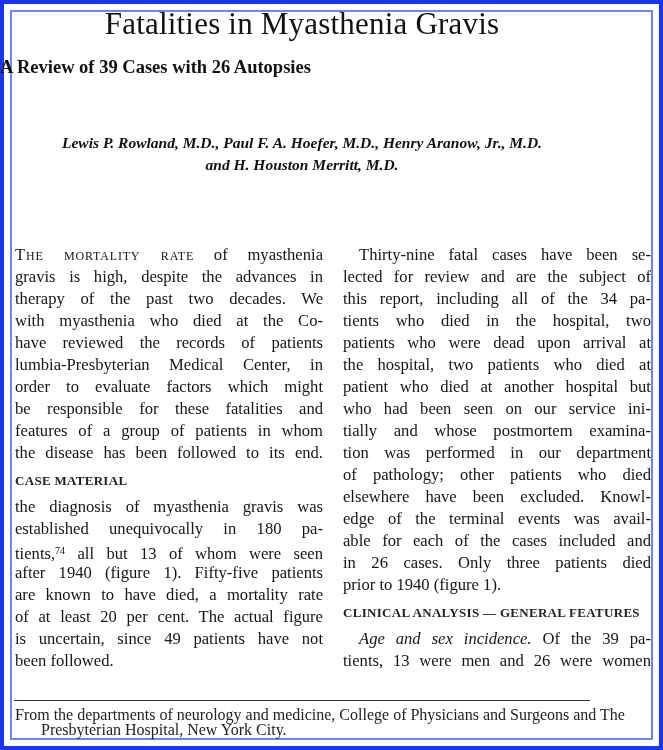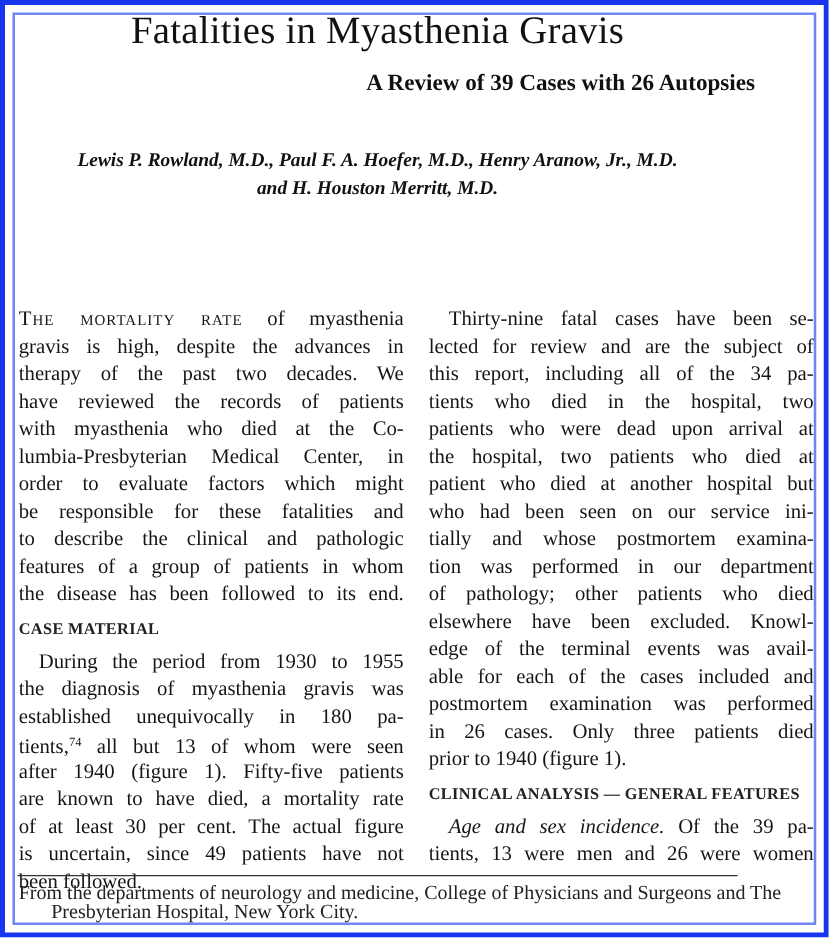--- a/index.html
+++ b/index.html
@@ -18,25 +18,25 @@
       font-family: "DejaVu Serif", "Liberation Serif", serif;
       color: #111111;
     }
     .title {
       position: absolute; left: 0; right: 0; top: 6px;
       text-align: center; font-family: "Liberation Serif", serif;
       font-size: 31px; letter-spacing: 0.2px; color: #111;
     }
     .subtitle {
       position: absolute; left: 0; right: 0; top: 57px;
-      text-align: right; font-family: "Liberation Serif", serif;
+      text-align: left; font-family: "Liberation Serif", serif;
       font-weight: bold; font-size: 18.5px; color: #111;
     }
     .authors {
-      position: absolute; left: 0; right: 0; top: 118px;
+      position: absolute; left: 0; right: 0; top: 132px;
       text-align: center; font-family: "Liberation Serif", serif;
       font-weight: bold; font-style: italic; font-size: 15.5px; line-height: 22px; color: #111;
     }
     .col {
       position: absolute; top: 244px; width: 308px;
       font-family: "Liberation Serif", serif;
       font-size: 16.6px; line-height: 22px; color: #151515;
     }
     .col.left { left: 15px; }
     .col.right { left: 343px; }
@@ -73,58 +73,55 @@
   <div class="subtitle">A Review of 39 Cases with 26 Autopsies</div>
   <div class="authors">
     <div>Lewis P. Rowland, M.D., Paul F. A. Hoefer, M.D., Henry Aranow, Jr., M.D.</div>
     <div>and H. Houston Merritt, M.D.</div>
   </div>
 
   <div class="col left">
     <span class="line"><span class="sc">The mortality rate</span><span> of myasthenia</span></span>
     <span class="line">gravis is high, despite the advances in</span>
     <span class="line">therapy of the past two decades. We</span>
+    <span class="line">with myasthenia who died at the Co-</span>
     <span class="line">have reviewed the records of patients</span>
-    <span class="line">with myasthenia who died at the Co-</span>
     <span class="line">lumbia-Presbyterian Medical Center, in</span>
     <span class="line">order to evaluate factors which might</span>
     <span class="line">be responsible for these fatalities and</span>
-    <span class="line">to describe the clinical and pathologic</span>
     <span class="line">features of a group of patients in whom</span>
     <span class="line">the disease has been followed to its end.</span>
 
     <span class="heading">CASE MATERIAL</span>
 
-    <span class="line indent">During the period from 1930 to 1955</span>
     <span class="line">the diagnosis of myasthenia gravis was</span>
     <span class="line">established unequivocally in 180 pa-</span>
     <span class="line"><span>tients,</span><span class="sup">74</span><span> all but 13 of whom were seen</span></span>
     <span class="line">after 1940 (figure 1). Fifty-five patients</span>
     <span class="line">are known to have died, a mortality rate</span>
-    <span class="line">of at least 30 per cent. The actual figure</span>
+    <span class="line">of at least 20 per cent. The actual figure</span>
     <span class="line">is uncertain, since 49 patients have not</span>
     <span class="line last">been followed.</span>
   </div>
 
   <div class="col right">
     <span class="line indent">Thirty-nine fatal cases have been se-</span>
     <span class="line">lected for review and are the subject of</span>
     <span class="line">this report, including all of the 34 pa-</span>
     <span class="line">tients who died in the hospital, two</span>
     <span class="line">patients who were dead upon arrival at</span>
     <span class="line">the hospital, two patients who died at</span>
     <span class="line">patient who died at another hospital but</span>
     <span class="line">who had been seen on our service ini-</span>
     <span class="line">tially and whose postmortem examina-</span>
     <span class="line">tion was performed in our department</span>
     <span class="line">of pathology; other patients who died</span>
     <span class="line">elsewhere have been excluded. Knowl-</span>
     <span class="line">edge of the terminal events was avail-</span>
     <span class="line">able for each of the cases included and</span>
-    <span class="line">postmortem examination was performed</span>
     <span class="line">in 26 cases. Only three patients died</span>
     <span class="line last">prior to 1940 (figure 1).</span>
 
     <span class="heading">CLINICAL ANALYSIS — GENERAL FEATURES</span>
 
     <span class="line indent"><em>Age and sex incidence.</em><span> Of the 39 pa-</span></span>
     <span class="line">tients, 13 were men and 26 were women</span>
   </div>
 
   <div class="rule"></div>

